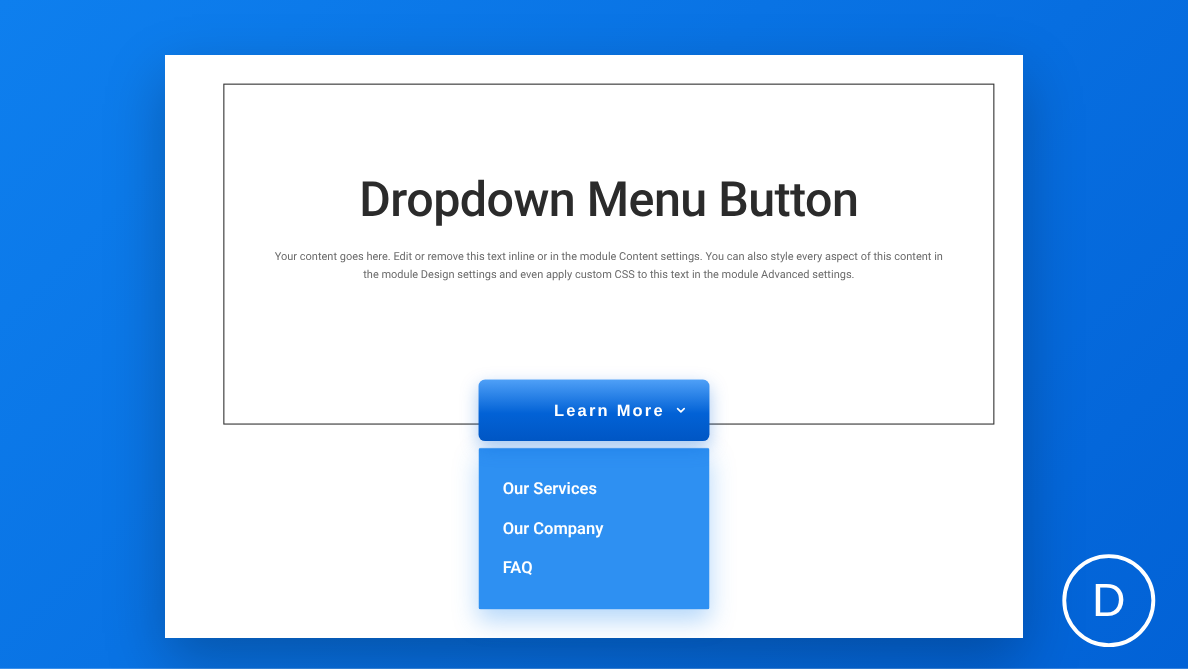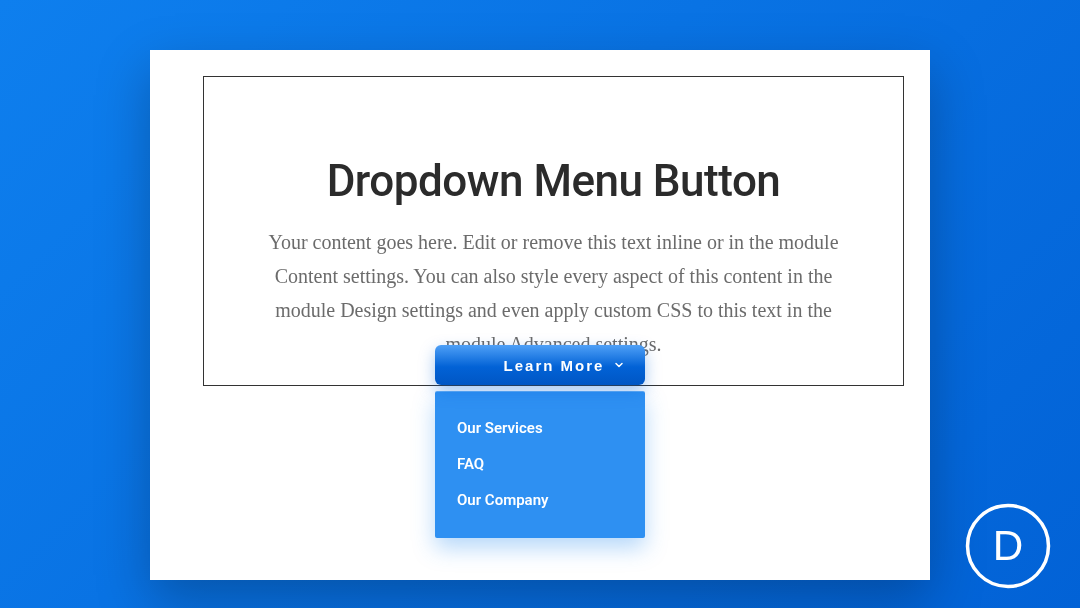--- a/index.html
+++ b/index.html
@@ -37,37 +37,36 @@
     }
     .heading {
       font-size: 44px;
       font-weight: 500;
       color: #2b2b2b;
       margin-top: 38px;
       margin-bottom: 18px;
       letter-spacing: -0.5px;
     }
     .description {
-      font-size: 20px;
+      font-size: 10px;
       line-height: 1.7;
       color: #6b6b6b;
       max-width: 640px;
       margin: 0 auto;
-      font-family: Liberation Serif, serif;
     }
     .dropdown-wrap {
       position: absolute;
       left: 50%;
       top: 295px;
       transform: translateX(-50%);
       width: 210px;
     }
     .dropdown-button {
       width: 210px;
-      height: 40px;
+      height: 56px;
       background: linear-gradient(180deg, #4fa0f7 0%, #0262d6 55%, #0056c4 100%);
       border: none;
       border-radius: 6px;
       color: #ffffff;
       font-size: 15px;
       font-weight: 700;
       letter-spacing: 2px;
       display: flex;
       align-items: center;
       justify-content: center;
@@ -135,22 +134,22 @@
     <button class="dropdown-button">
       <span class="dropdown-button-label">Learn More</span>
       <span class="chevron">
         <svg viewBox="0 0 24 24" fill="none" stroke="#ffffff" stroke-width="3" stroke-linecap="round" stroke-linejoin="round">
           <polyline points="6 9 12 15 18 9"></polyline>
         </svg>
       </span>
     </button>
     <div class="dropdown-panel">
       <div class="dropdown-item">Our Services</div>
+      <div class="dropdown-item">Our Company</div>
       <div class="dropdown-item">FAQ</div>
-      <div class="dropdown-item">Our Company</div>
     </div>
   </div>
 </div>
 
 <div class="logo">
   <svg viewBox="0 0 100 100">
     <circle cx="50" cy="50" r="46" fill="none" stroke="#ffffff" stroke-width="4"></circle>
     <text x="50" y="66" text-anchor="middle" font-family="Arial, sans-serif" font-size="48" font-weight="400" fill="#ffffff">D</text>
   </svg>
 </div>

